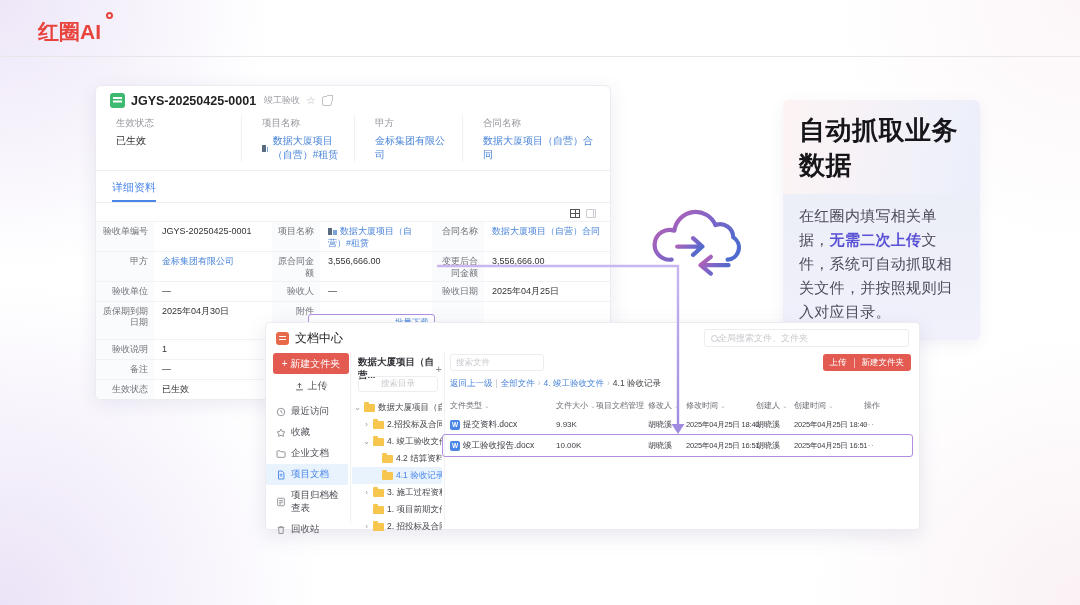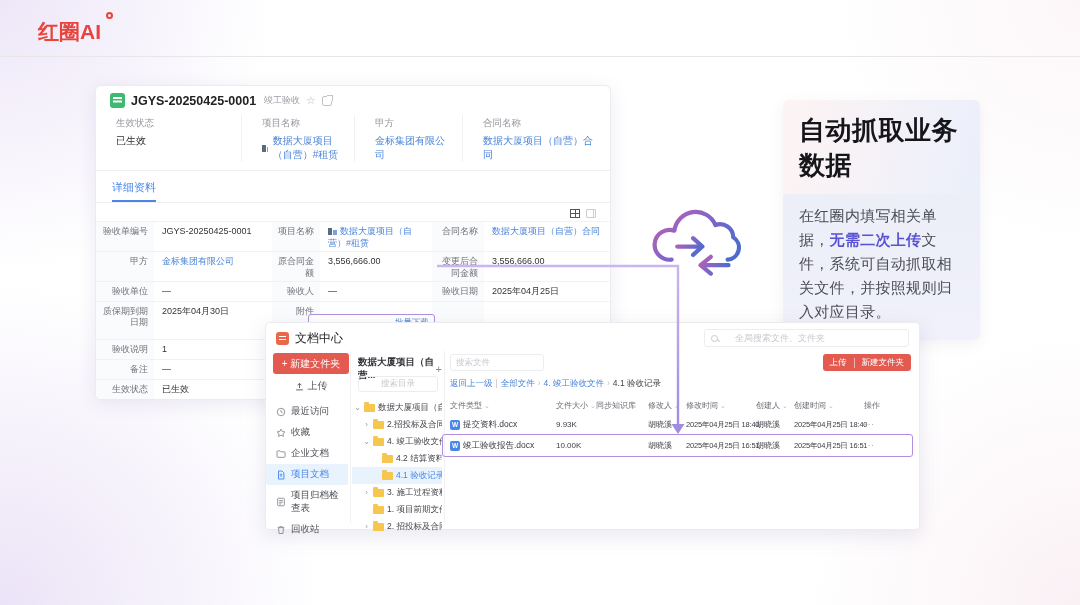--- a/index.html
+++ b/index.html
@@ -63,21 +63,21 @@
   .attach-more { color:#b5b5bc; font-size:9px; }
 
   
   .panel-b { position:absolute; left:265px; top:322px; width:655px; height:208px; background:#fff;
     border:1px solid #ececf0; border-radius:4px; box-shadow:0 6px 20px rgba(120,110,160,.16); z-index:20; }
   .dc-head { display:flex; align-items:center; gap:6px; padding:7px 10px 4px; }
   .doc-ic-orange { width:13px; height:13px; background:#e8684a; border-radius:3px; position:relative; flex:none; }
   .doc-ic-orange:before { content:""; position:absolute; left:3px; top:3.5px; right:3px; height:1.5px; background:#fff; box-shadow:0 3px 0 #fff; }
   .dc-title { font-size:12px; font-weight:400; color:#222; }
   .dc-gsearch { position:absolute; right:10px; top:6px; width:205px; height:18px; border:1px solid #ededf0; border-radius:3px;
-     display:flex; align-items:center; gap:17px; padding:0 6px; color:#c9c9cf; font-size:9px; background:#fff; }
+     display:flex; align-items:center; gap:0; padding:0 6px; color:#c9c9cf; font-size:9px; background:#fff; }
   .mag { width:7px; height:7px; border:1.2px solid #c9c9cf; border-radius:50%; position:relative; flex:none; }
   .mag:after { content:""; position:absolute; width:3px; height:1.2px; background:#c9c9cf; transform:rotate(45deg); right:-3px; bottom:-1px; }
   .dc-newfolder { position:absolute; left:7px; top:30px; width:76px; height:21px; background:#e25a50; color:#fff;
      border:none; border-radius:3px; font-size:10px; display:flex; align-items:center; justify-content:center; gap:3px; }
   .dc-upload { position:absolute; left:7px; top:54px; width:76px; height:18px; background:#fff; color:#555;
      font-size:10px; display:flex; align-items:center; justify-content:center; gap:4px; border:none; }
   .dc-menu { position:absolute; left:0; top:78px; width:82px; }
   .dc-menu-item { display:flex; align-items:center; gap:5px; font-size:9.5px; color:#4d4d55; padding:4px 4px 4px 10px; border-radius:2px; }
   .dc-menu-item svg { width:10px; height:10px; flex:none; stroke:#8c8c94; }
   .dc-menu-item.active { background:#e8f3fe; color:#4a86e8; }
@@ -360,21 +360,21 @@
   <div class="dc-topbtns">
     <span>上传</span>
     <span class="sep"></span>
     <span>新建文件夹</span>
   </div>
   <div class="dc-breadcrumb" id="dcBreadcrumb"><span>返回上一级</span><span class="sep">|</span><span>全部文件</span><span class="sep">›</span><span>4. 竣工验收文件</span><span class="sep">›</span><span class="cur">4.1 验收记录</span></div>
   <div class="dc-table">
     <div class="dct-grid dct-head" id="dcTableHead">
         <div class="hc">文件类型<span class="sc"> ⌄</span></div>
         <div class="hc">文件大小<span class="sc"> ⌄</span></div>
-        <div class="hc">同步知识库</div>
+        <div class="hc">项目文档管理</div>
         <div class="hc">修改人<span class="sc"> ⌄</span></div>
         <div class="hc">修改时间<span class="sc"> ⌄</span></div>
         <div class="hc">创建人<span class="sc"> ⌄</span></div>
         <div class="hc">创建时间<span class="sc"> ⌄</span></div>
         <div class="hc">操作</div>
       </div>
     <div id="dcTableRows">
         <div class="dct-grid dct-row">
           <div class="fname">
             <span class="w-badge">W</span>

